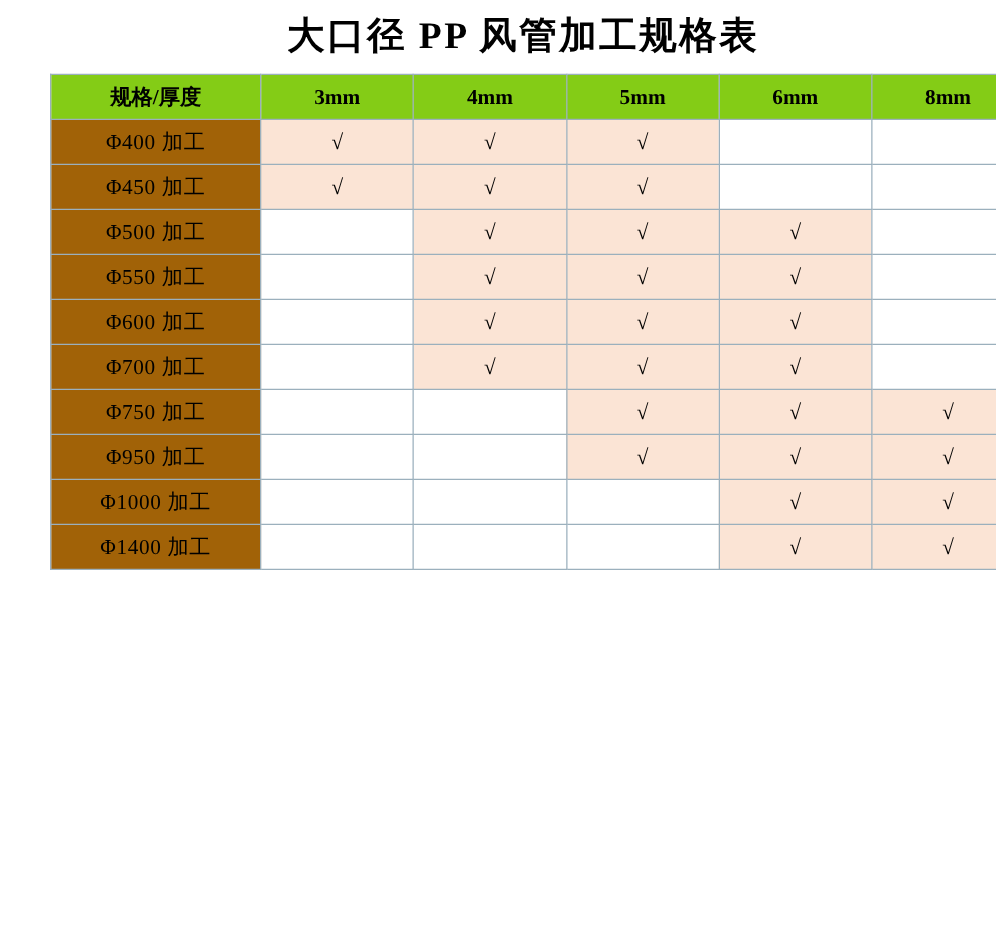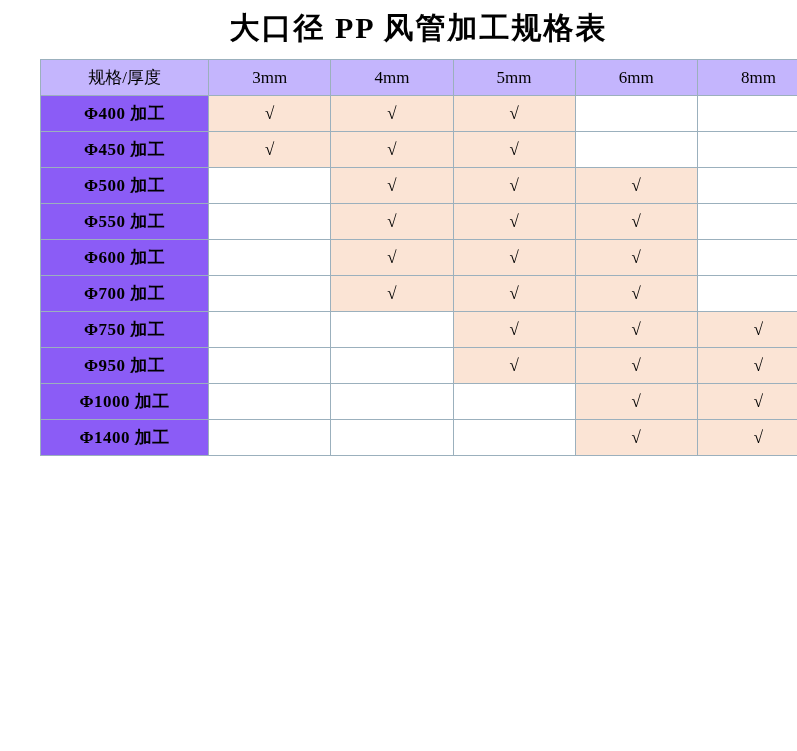--- a/index.html
+++ b/index.html
@@ -41,32 +41,31 @@
   table.spec th, table.spec td {
     border: 1px solid #9bb0bd;
     height: 35px;
     text-align: center;
     vertical-align: middle;
     font-size: 17px;
     color: #000000;
     padding: 0;
   }
   thead th {
-    background: #c4b5fd;
+    background: #84cc16;
     color: #000000;
     font-size: 16px;
-    font-weight: 400;
+    font-weight: 700;
     height: 32px;
     border-color: #1786b8;
   }
   td.label {
-    background: #8b5cf6;
+    background: #a16207;
     font-size: 17px;
     letter-spacing: 0.5px;
-    font-weight: bold;
   }
   td.cell {
     background: #ffffff;
   }
   td.cell.on {
     background: #fbe4d5;
   }
   td.cell .tick {
     font-size: 17px;
     line-height: 1;

